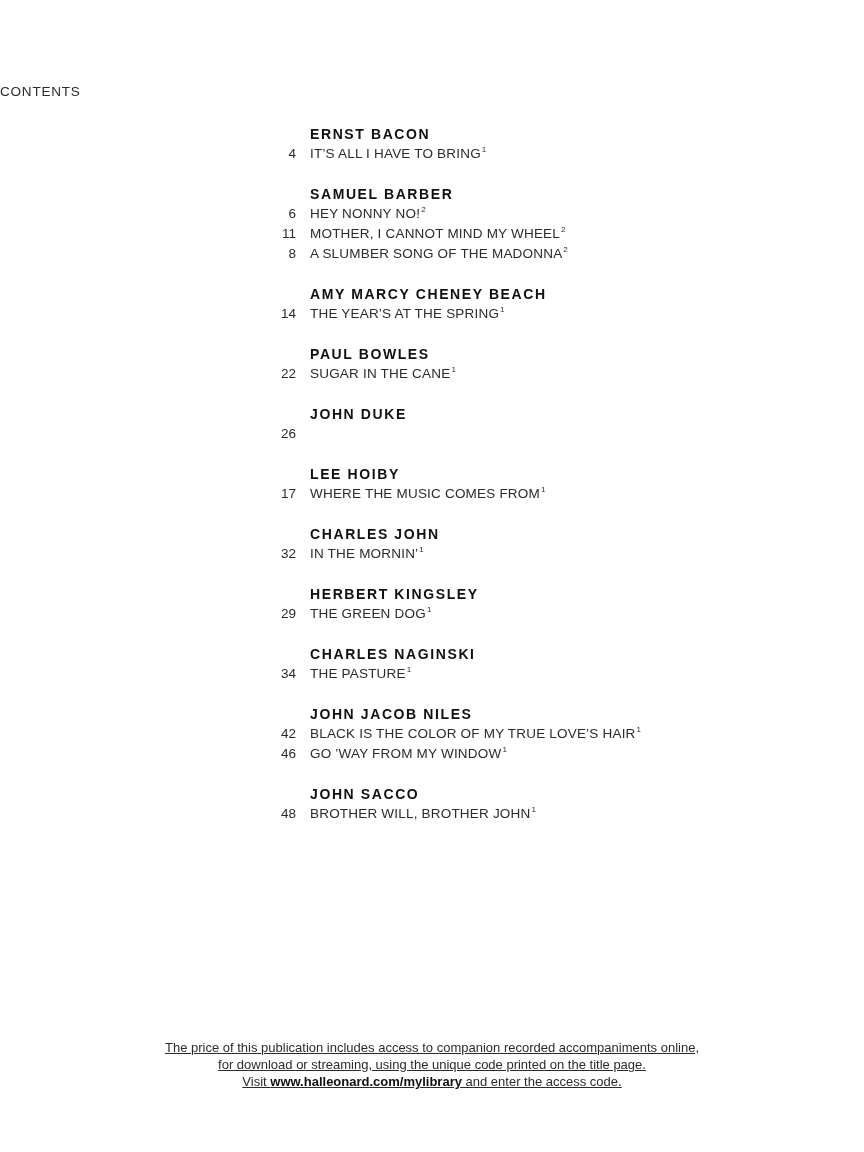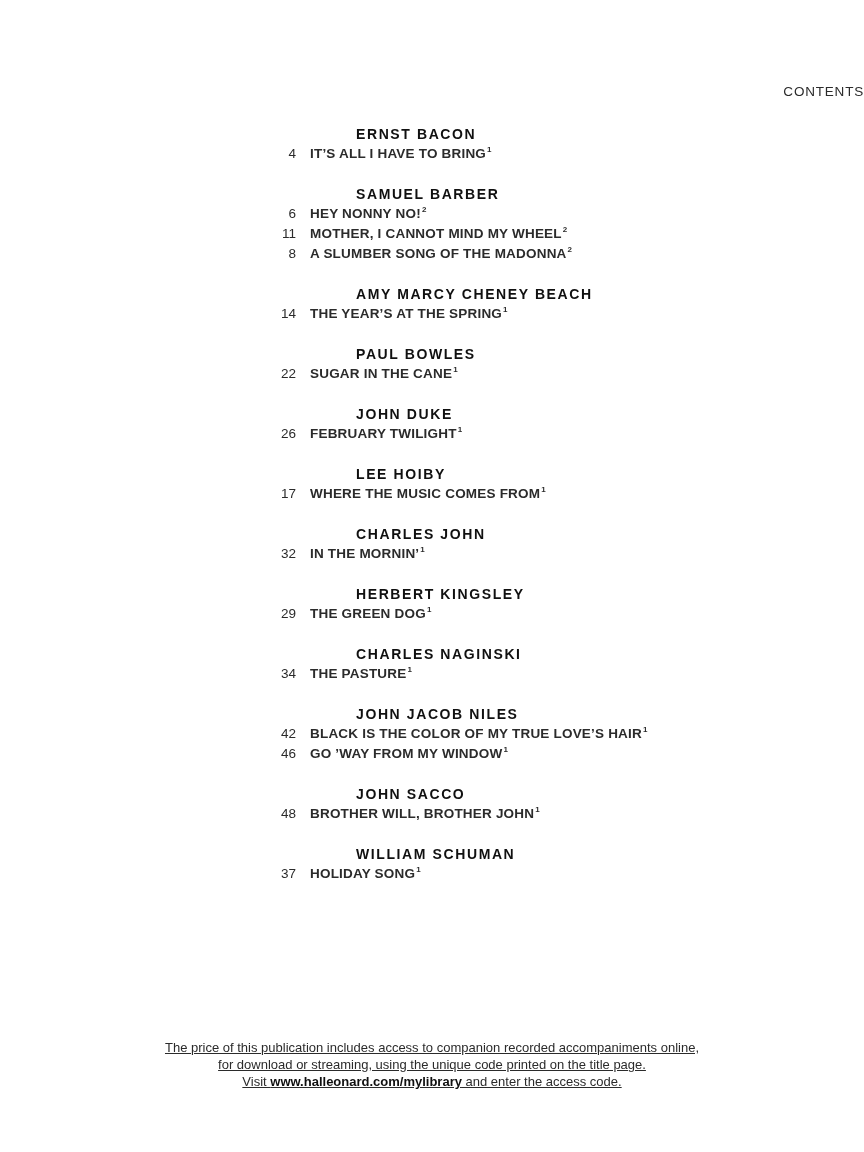--- a/index.html
+++ b/index.html
@@ -14,21 +14,21 @@
     background: #ffffff;
     font-family: "Liberation Sans", sans-serif;
     color: #2b2b2b;
     overflow: hidden;
   }
   .contents-title {
     position: absolute;
     top: 84px;
     left: 0;
     width: 100%;
-    text-align: right;
+    text-align: left;
     font-size: 13.5px;
     font-weight: normal;
     letter-spacing: 0.8px;
     color: #2b2b2b;
     margin: 0;
   }
   .toc {
     position: absolute;
     top: 124px;
     left: 246px;
@@ -46,28 +46,26 @@
   .num {
     text-align: right;
     font-size: 13.5px;
     color: #2b2b2b;
   }
   .composer {
     font-size: 14px;
     font-weight: bold;
     letter-spacing: 1.6px;
     color: #101010;
-    margin-left: 46px;
   }
   .title {
     font-size: 13.5px;
     letter-spacing: 0.2px;
     color: #2b2b2b;
     white-space: nowrap;
-    font-weight: bold;
   }
   sup {
     font-size: 8px;
     line-height: 0;
     position: relative;
     top: -1px;
     left: 1px;
   }
   .pianists {
     position: absolute;
@@ -151,21 +149,20 @@
           <span class="title">SUGAR IN THE CANE<sup>1</sup></span>
         </div>
       </div>
       <div class="group">
         <div class="row heading-row">
           <span class="num"></span>
           <span class="composer">JOHN DUKE</span>
         </div>
         <div class="row song-row">
           <span class="num">26</span>
-          <span class="title">FEBRUARY TWILIGHT<sup>1</sup></span>
         </div>
       </div>
       <div class="group">
         <div class="row heading-row">
           <span class="num"></span>
           <span class="composer">LEE HOIBY</span>
         </div>
         <div class="row song-row">
           <span class="num">17</span>
           <span class="title">WHERE THE MUSIC COMES FROM<sup>1</sup></span>
@@ -216,30 +213,20 @@
         </div>
       </div>
       <div class="group">
         <div class="row heading-row">
           <span class="num"></span>
           <span class="composer">JOHN SACCO</span>
         </div>
         <div class="row song-row">
           <span class="num">48</span>
           <span class="title">BROTHER WILL, BROTHER JOHN<sup>1</sup></span>
-        </div>
-      </div>
-      <div class="group">
-        <div class="row heading-row">
-          <span class="num"></span>
-          <span class="composer">WILLIAM SCHUMAN</span>
-        </div>
-        <div class="row song-row">
-          <span class="num">37</span>
-          <span class="title">HOLIDAY SONG<sup>1</sup></span>
         </div>
       </div>
     </div>
 
 
   <div class="footer">
     <div>The price of this publication includes access to companion recorded accompaniments online,</div>
     <div>for download or streaming, using the unique code printed on the title page.</div>
     <div><span>Visit </span><span class="bold">www.halleonard.com/mylibrary</span><span> and enter the access code.</span></div>
   </div>

